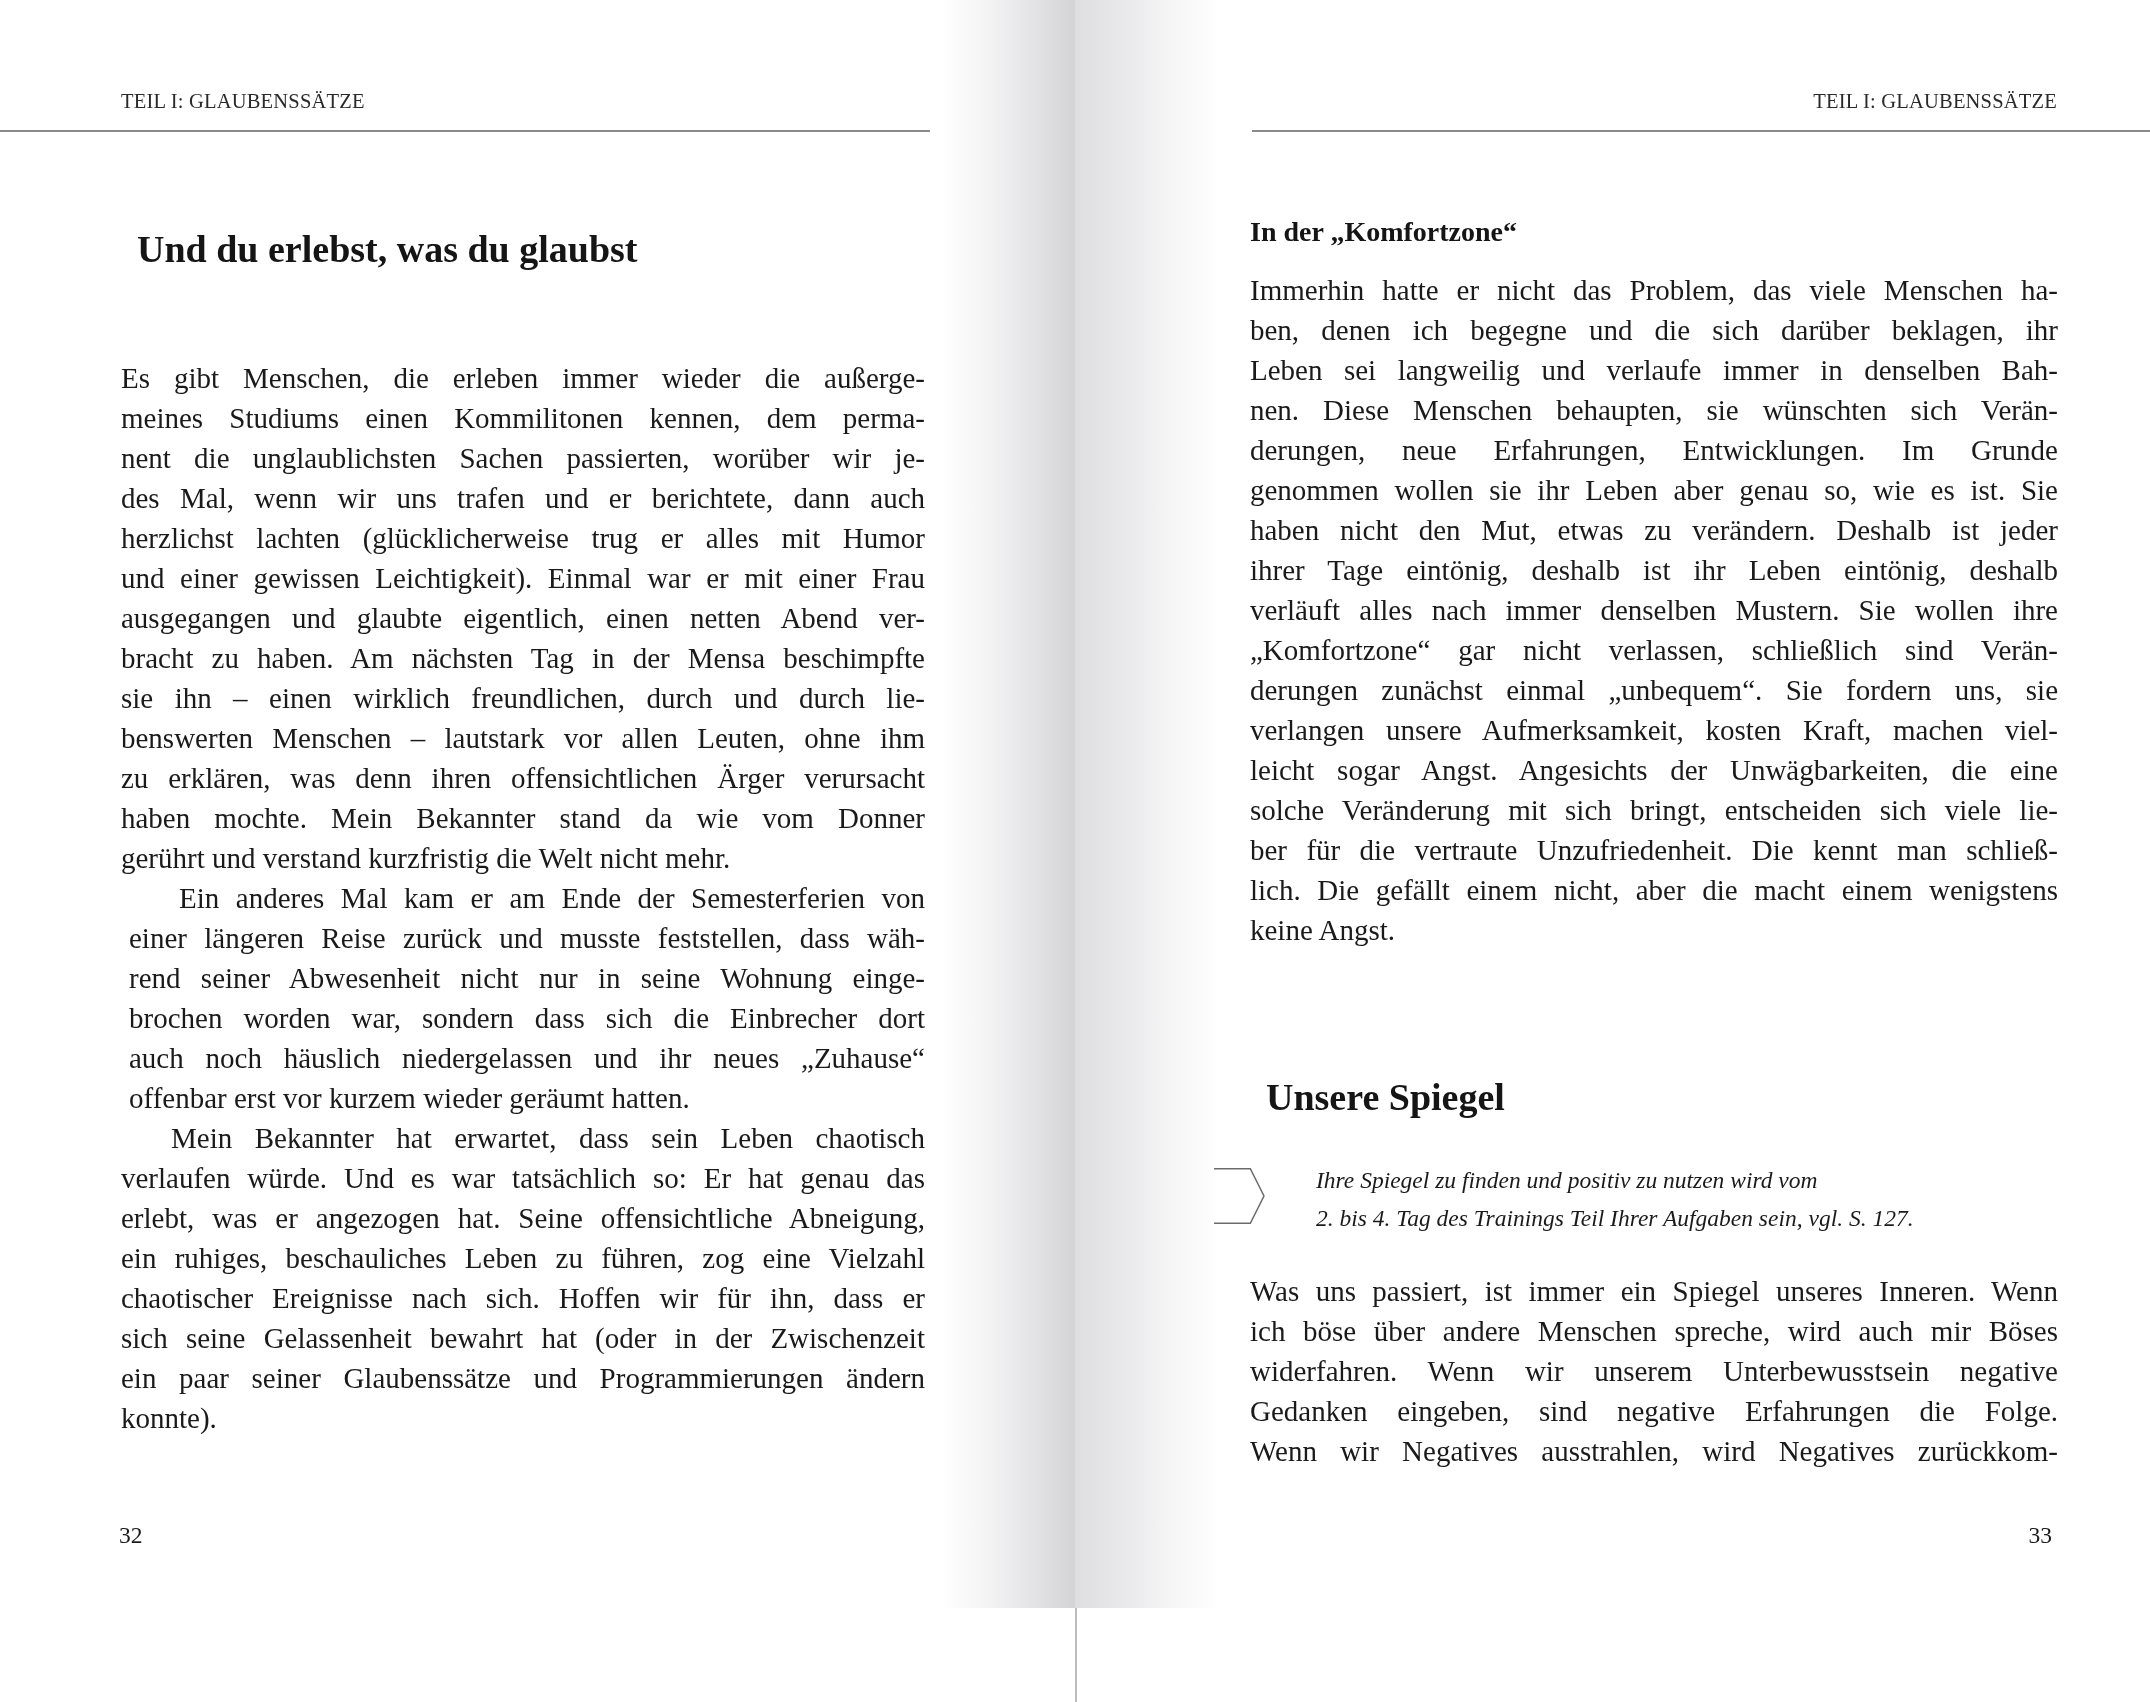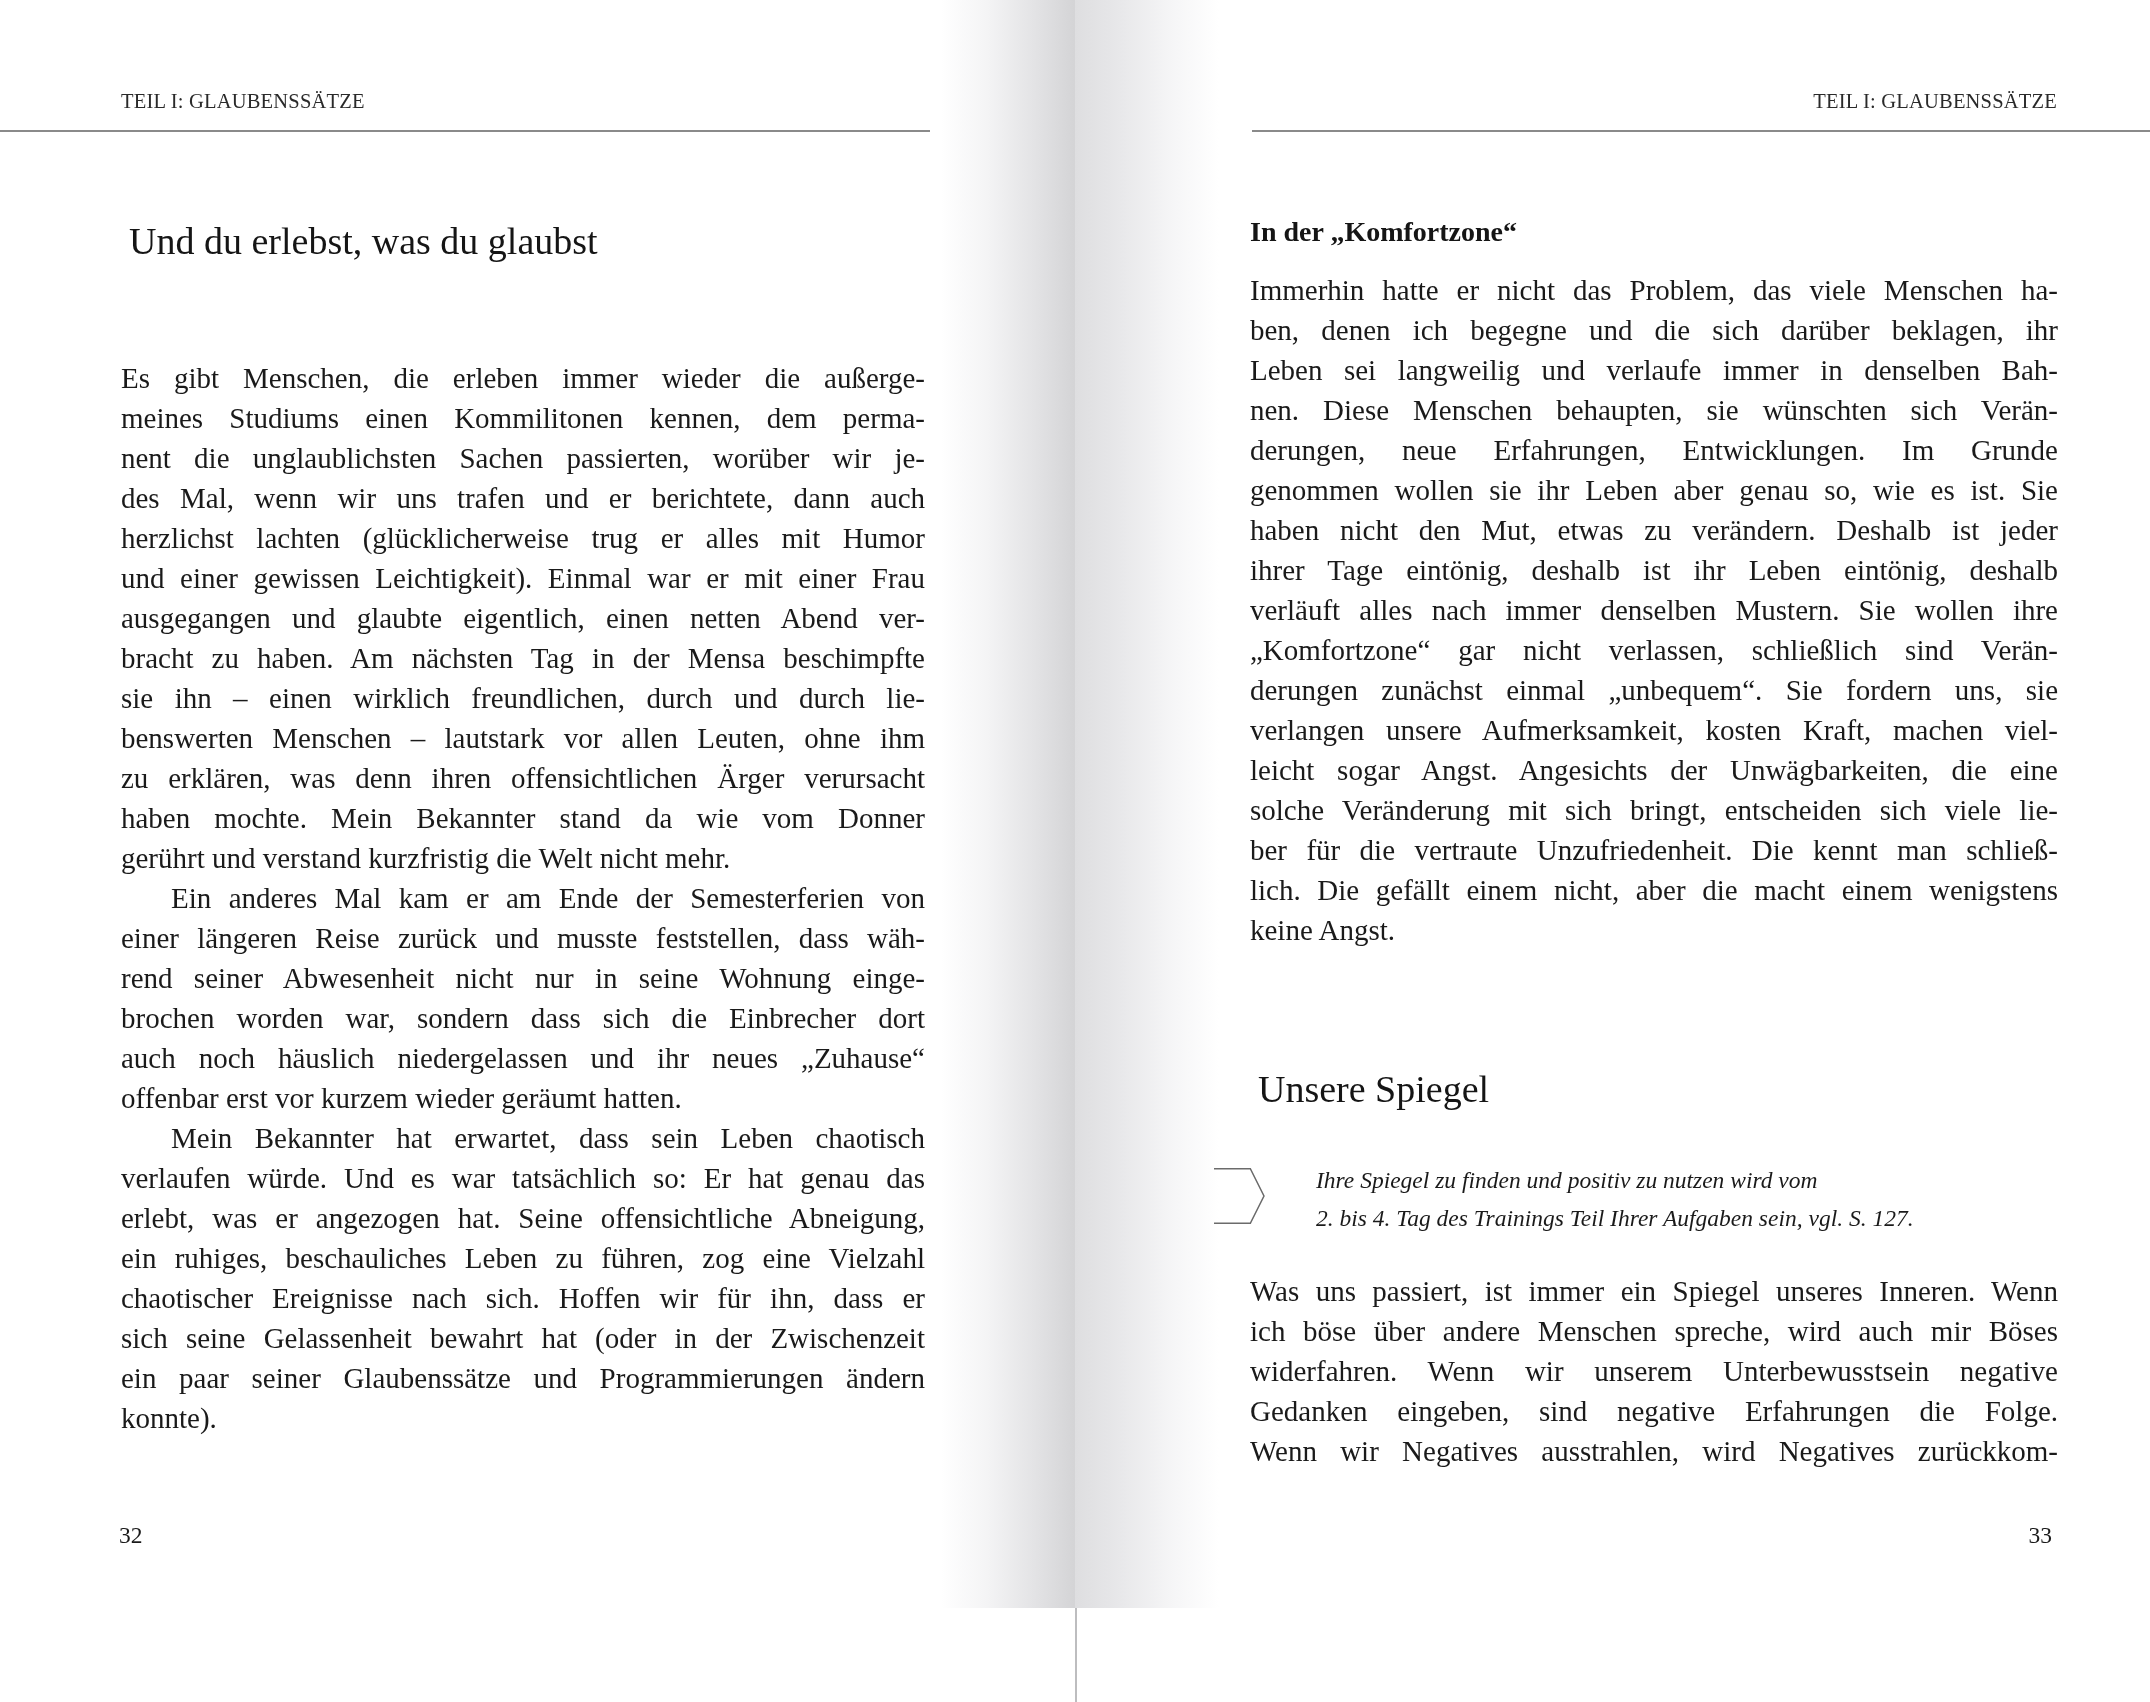--- a/index.html
+++ b/index.html
@@ -13,21 +13,21 @@
     background:linear-gradient(to right,#dedee0 0px,#e8e8ea 46px,#f6f6f7 99px,#ffffff 144px,#ffffff 1075px); }
   .spine { position:absolute; left:1075px; top:0; width:1.5px; height:1703px; background:#bdbdbf; }
 
   .running-head { position:absolute; top:90px; font-size:20.5px; letter-spacing:0.2px; color:#2a2a2a; text-transform:uppercase; }
   .left-head { left:121px; }
   .right-head { right:93px; text-align:right; }
   .rule { position:absolute; top:130px; height:1.5px; background:#8a8a8a; }
   .left-rule { left:0; width:930px; }
   .right-rule { left:177px; right:0; }
 
-  h1.chapter { position:absolute; margin:8px; font-weight:normal; font-size:38px; color:#151515; }
+  h1.chapter { position:absolute; margin:16px; font-weight:bold; font-size:38px; color:#151515; }
   .h-left { left:121px; top:211px; }
   .h-right2 { left:175px; top:1059px; }
   h2.sub { position:absolute; margin:0; font-weight:bold; font-size:28px; color:#151515; left:175px; top:216px; }
 
   .body { position:absolute; font-size:29px; line-height:40px; text-align:justify; color:#1a1a1a; }
   .body p { margin:0; }
   .body p.indent { text-indent:50px; }
   .body .ln { display:block; text-align:justify; text-align-last:justify; white-space:nowrap; }
   .body .ln.last { text-align-last:left; }
   .left-body { left:121px; top:311px; width:804px; }
@@ -63,21 +63,21 @@
           <span class="ln">herzlichst lachten (glücklicherweise trug er alles mit Humor</span>
           <span class="ln">und einer gewissen Leichtigkeit). Einmal war er mit einer Frau</span>
           <span class="ln">ausgegangen und glaubte eigentlich, einen netten Abend ver-</span>
           <span class="ln">bracht zu haben. Am nächsten Tag in der Mensa beschimpfte</span>
           <span class="ln">sie ihn – einen wirklich freundlichen, durch und durch lie-</span>
           <span class="ln">benswerten Menschen – lautstark vor allen Leuten, ohne ihm</span>
           <span class="ln">zu erklären, was denn ihren offensichtlichen Ärger verursacht</span>
           <span class="ln">haben mochte. Mein Bekannter stand da wie vom Donner</span>
           <span class="ln last">gerührt und verstand kurzfristig die Welt nicht mehr.</span>
         </p>
-      <p class="indent" style="text-indent: 0px;">
+      <p class="indent" style="text-indent: 0px; margin-left: 8px;">
           <span class="ln" style="padding-left: 50px;">Ein anderes Mal kam er am Ende der Semesterferien von</span>
           <span class="ln">einer längeren Reise zurück und musste feststellen, dass wäh-</span>
           <span class="ln">rend seiner Abwesenheit nicht nur in seine Wohnung einge-</span>
           <span class="ln">brochen worden war, sondern dass sich die Einbrecher dort</span>
           <span class="ln">auch noch häuslich niedergelassen und ihr neues „Zuhause“</span>
           <span class="ln last">offenbar erst vor kurzem wieder geräumt hatten.</span>
         </p>
       <p class="indent" style="text-indent: 0px;">
           <span class="ln" style="padding-left: 50px;">Mein Bekannter hat erwartet, dass sein Leben chaotisch</span>
           <span class="ln">verlaufen würde. Und es war tatsächlich so: Er hat genau das</span>

